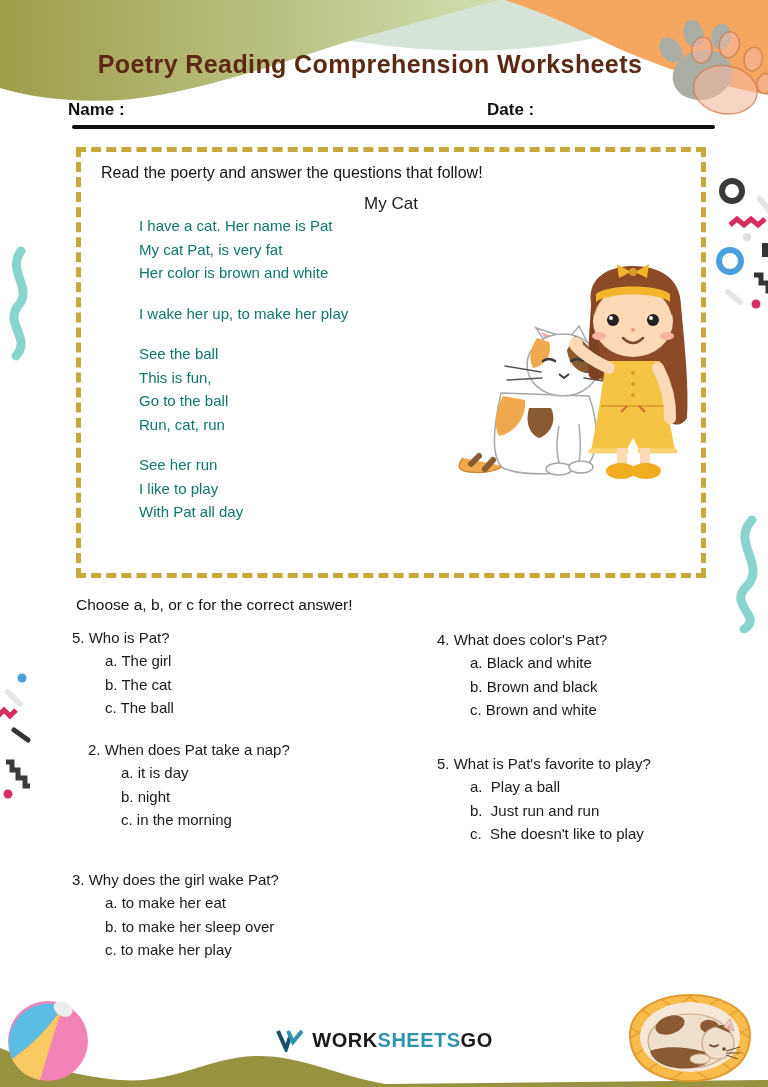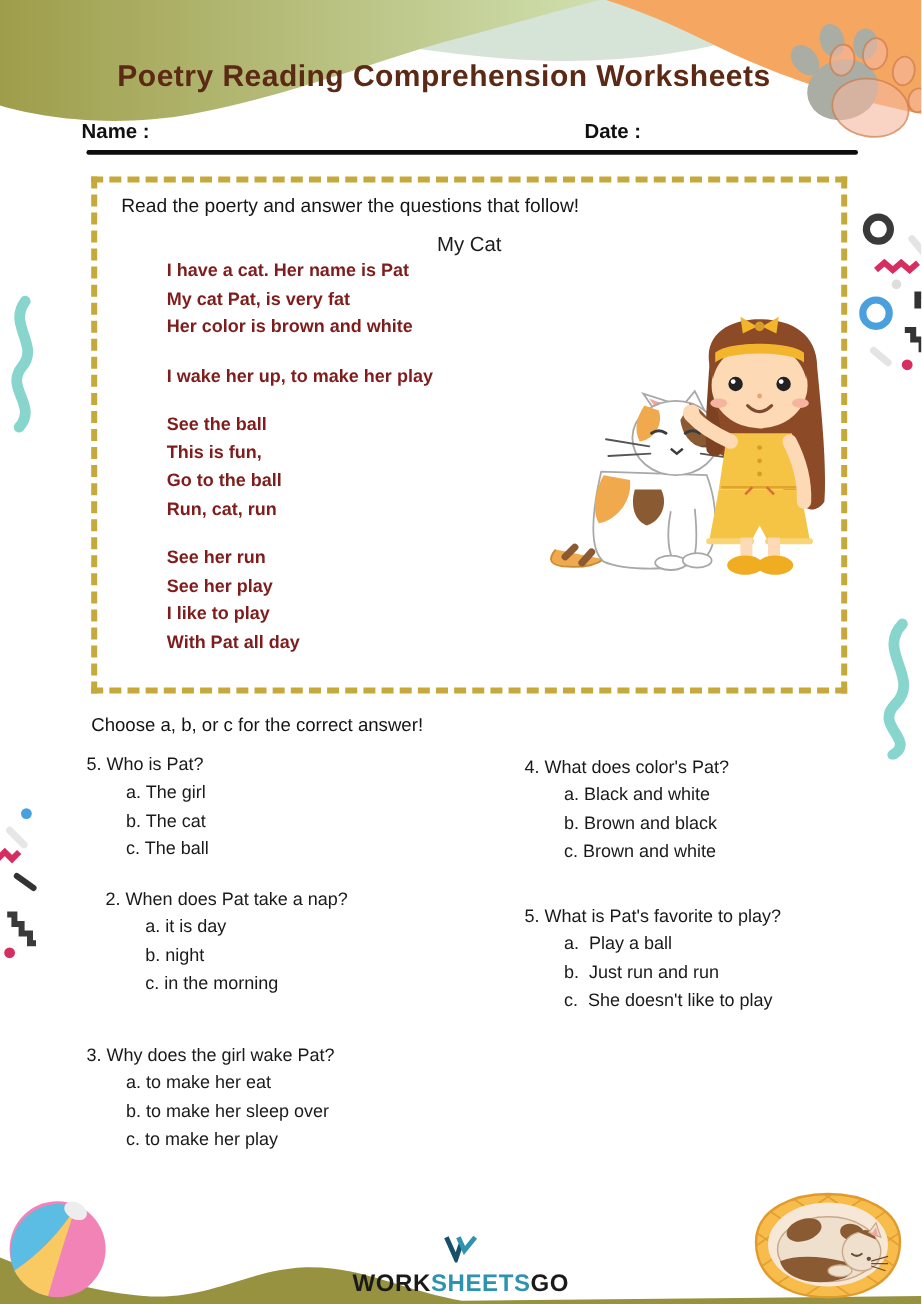--- a/index.html
+++ b/index.html
@@ -14,26 +14,26 @@
     font-size:25px;font-weight:700;color:#5c2a14;letter-spacing:.4px;
   }
   .field-label{font-size:17px;font-weight:700;color:#101010;}
   .rule{top:125px;left:72px;width:643px;height:4px;background:#0d0d0d;border-radius:2px;}
   .poem-box{
     top:147px;left:76px;width:620px;height:421px;
     border:5px dashed #c6a93b;background:#fff;
   }
   .read-instruction{top:12px;left:20px;font-size:16px;color:#161616;}
   .poem-title{top:42px;left:0;width:100%;text-align:center;font-size:17px;font-weight:400;}
-  .poem{top:62px;left:58px;font-size:15px;line-height:23.5px;color:#7f1d1d;font-weight:bold;}
+  .poem{top:62px;left:58px;font-size:15px;line-height:23.5px;color:#0f766e;}
   .stanza{margin:0 0 17px 0;}
   .quiz-instruction{top:596px;left:76px;font-size:15.5px;color:#141414;}
   .q{font-size:15px;line-height:23.4px;color:#1a1a1a;width:340px;}
   .q .opts div{padding-left:33px;white-space:pre-wrap;}
-  .logo{top:1028px;left:0;width:768px;display:flex;align-items:center;gap:7px;flex-direction:column;}
+  .logo{top:1028px;left:0;width:768px;display:flex;justify-content:center;align-items:center;gap:7px;}
   .logo-text{font-size:20px;font-weight:700;letter-spacing:.5px;color:#1a1a1a;}
   .logo-text .teal{color:#2e93ae;}
   svg{display:block;}
 </style>
 </head>
 <body>
 
 <div class="page">
 
   <svg class="abs" style="top:0;left:0" width="768" height="125" viewBox="0 0 768 125">
@@ -84,21 +84,20 @@
         <div>I wake her up, to make her play</div>
       </div>
       <div class="stanza">
         <div>See the ball</div>
         <div>This is fun,</div>
         <div>Go to the ball</div>
         <div>Run, cat, run</div>
       </div>
       <div class="stanza">
         <div>See her run</div>
-        <div>See her play</div>
         <div>I like to play</div>
         <div>With Pat all day</div>
       </div>
     </div>
 
     <svg class="abs" style="top:106px;left:360px" width="260" height="225" viewBox="0 0 260 225">
 
       <g stroke="#a8a8a8" stroke-width="1.5">
         <path d="M22,200 Q12,212 28,214 Q52,216 62,208" fill="#f0a94c" stroke="#c98a35"></path>
         <path d="M30,206 l8,-8 M44,211 l8,-9" stroke="#8a5a33" stroke-width="6" fill="none" stroke-linecap="round"></path>

